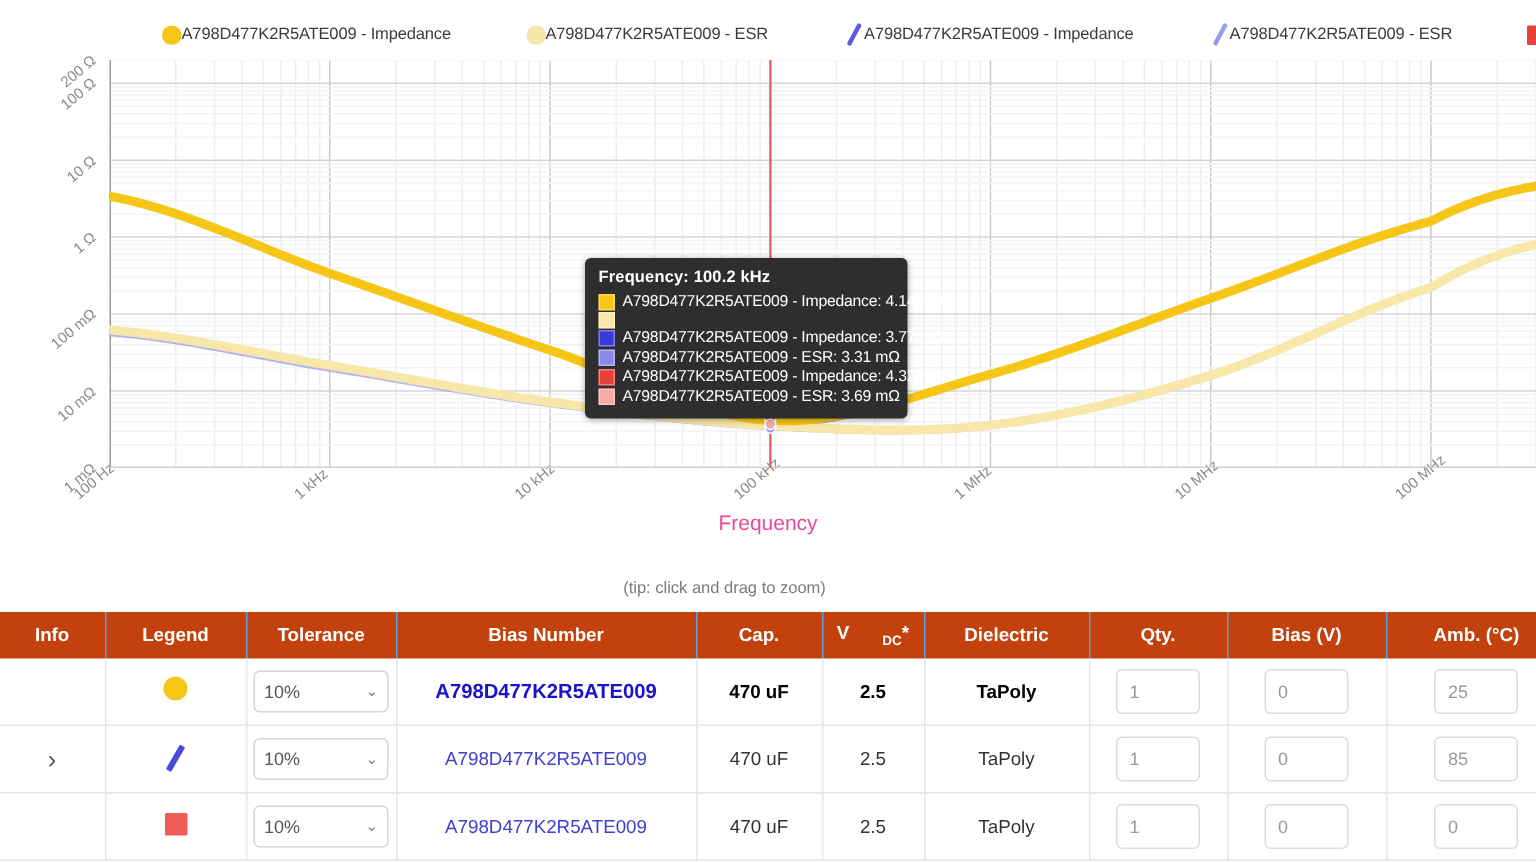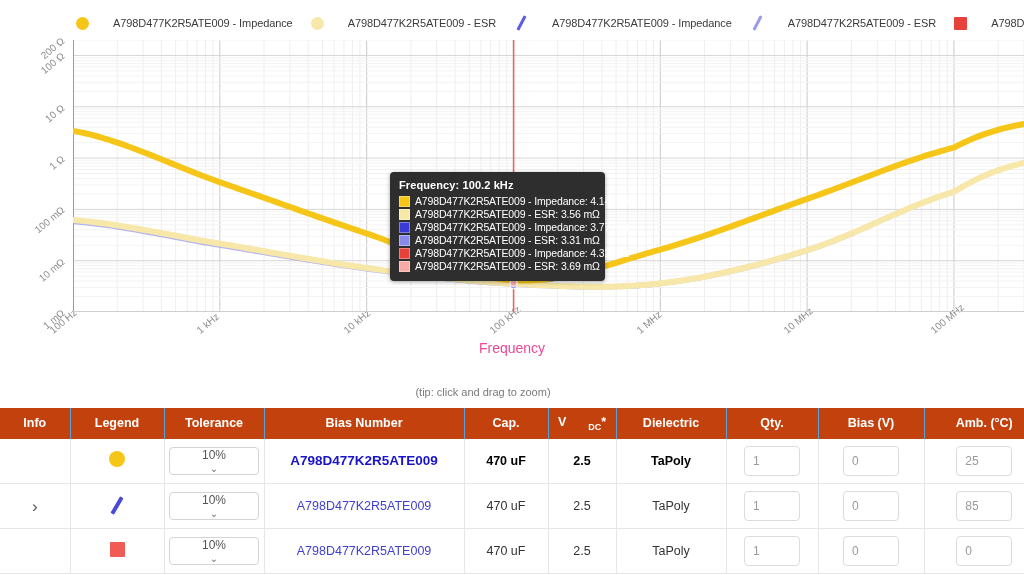--- a/index.html
+++ b/index.html
@@ -11,21 +11,21 @@
     overflow: hidden;
   }
   #app { position: relative; width: 1024px; height: 575px; background:#fff; }
 
   
   .legend {
     position: absolute; top: 12px; left: 0; width: 1024px; height: 22px;
     display: flex; align-items: center; justify-content: flex-start;
     padding-left: 76px; gap: 0px; white-space: nowrap; overflow: hidden;
   }
-  .legend-item { display: flex; align-items: center; gap: 24px; margin-right: 18px; flex: 0 0 auto; }
+  .legend-item { display: flex; align-items: center; gap: 0; margin-right: 18px; flex: 0 0 auto; margin-left: 32px; }
   .legend-label { font-size: 11px; color: #3b3b3b; letter-spacing: -0.1px; }
   .sw { display: inline-block; flex: 0 0 auto; }
   .sw-circle { width: 13px; height: 13px; border-radius: 50%; }
   .sw-square { width: 13px; height: 13px; border-radius: 1px; }
   .sw-slash  { width: 14px; height: 14px; position: relative; }
   .sw-slash::after {
     content:""; position:absolute; left:6px; top:-1px; width:3px; height:16px;
     transform: rotate(28deg); border-radius:1px; background: currentColor;
   }
 
@@ -82,21 +82,21 @@
   .col-vdc     { width: 68px; }
   .col-diel    { width: 110px; }
   .col-qty     { width: 92px; }
   .col-bias    { width: 106px; }
   .col-amb     { width: 120px; }
 
   .chev { color:#555; font-size: 17px; line-height: 1; display:inline-block; }
   .sel {
     width: 90px; height: 28px; border: 1px solid #d4d4d4; border-radius: 4px;
     background: #fff; font-size: 12px; color: #555; font-family: "Liberation Sans", sans-serif;
-    padding: 0 6px; display:inline-flex; align-items:center; justify-content:space-between;flex-direction:column;
+    padding: 0 6px; display:inline-flex; align-items:center; justify-content:space-between;
   }
   .sel .caret { font-size: 10px; color:#777; }
   .inp {
     width: 56px; height: 30px; border: 1px solid #dcdcdc; border-radius: 4px;
     background:#fff; text-align: left; padding-left: 8px; font-size: 12px; color: #9a9a9a;
     display:inline-flex; align-items:center; font-family:"Liberation Sans", sans-serif;
   }
   .part-link { color:#3f3fd0; font-size: 12.5px; }
   .r1 .part-link { color:#1a14c9; font-weight: bold; font-size: 13.5px; }
   .r1 td { font-weight: bold; color:#000; }
@@ -285,21 +285,20 @@
 
   <div class="tooltip">
     <div class="tooltip-title">Frequency: 100.2 kHz</div>
     <div id="tooltip-rows">
         <div class="tt-row">
           <span class="tt-sw" style="background: rgb(245, 197, 24);"></span>
           <span class="tt-text">A798D477K2R5ATE009 - Impedance: 4.14 mΩ</span>
         </div>
         <div class="tt-row">
           <span class="tt-sw" style="background: rgb(247, 231, 168);"></span>
-          <span class="tt-text">A798D477K2R5ATE009 - ESR: 3.56 mΩ</span>
         </div>
         <div class="tt-row">
           <span class="tt-sw" style="background: rgb(58, 58, 216);"></span>
           <span class="tt-text">A798D477K2R5ATE009 - Impedance: 3.77 mΩ</span>
         </div>
         <div class="tt-row">
           <span class="tt-sw" style="background: rgb(138, 138, 234);"></span>
           <span class="tt-text">A798D477K2R5ATE009 - ESR: 3.31 mΩ</span>
         </div>
         <div class="tt-row">

